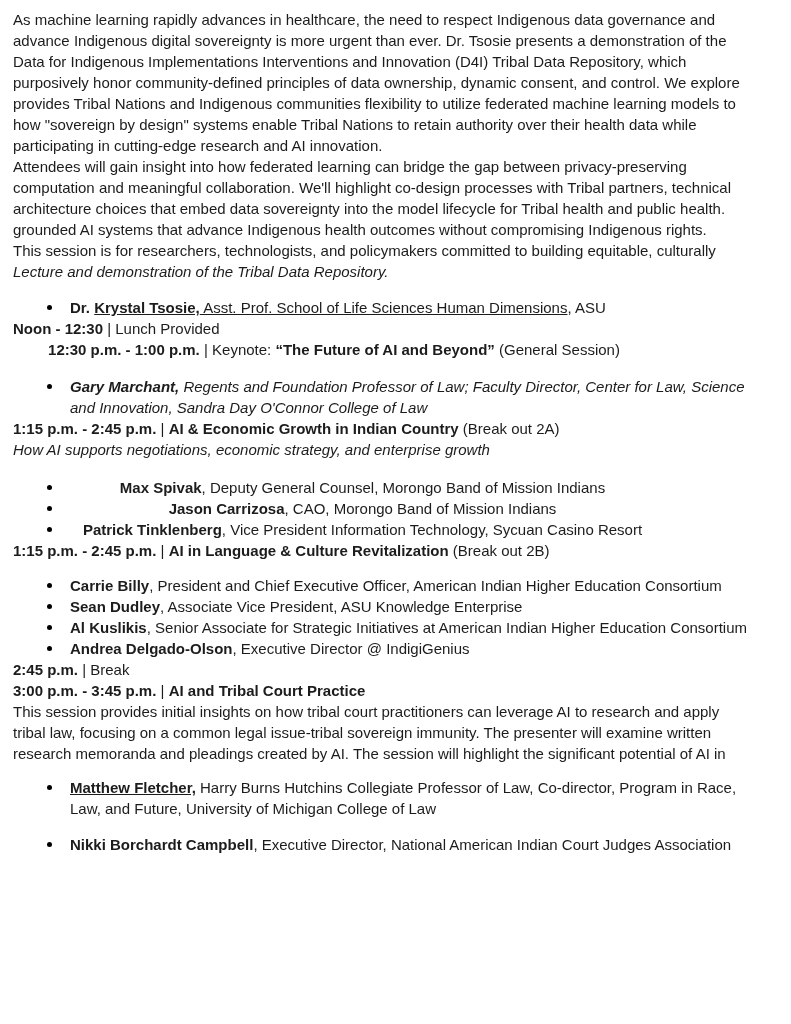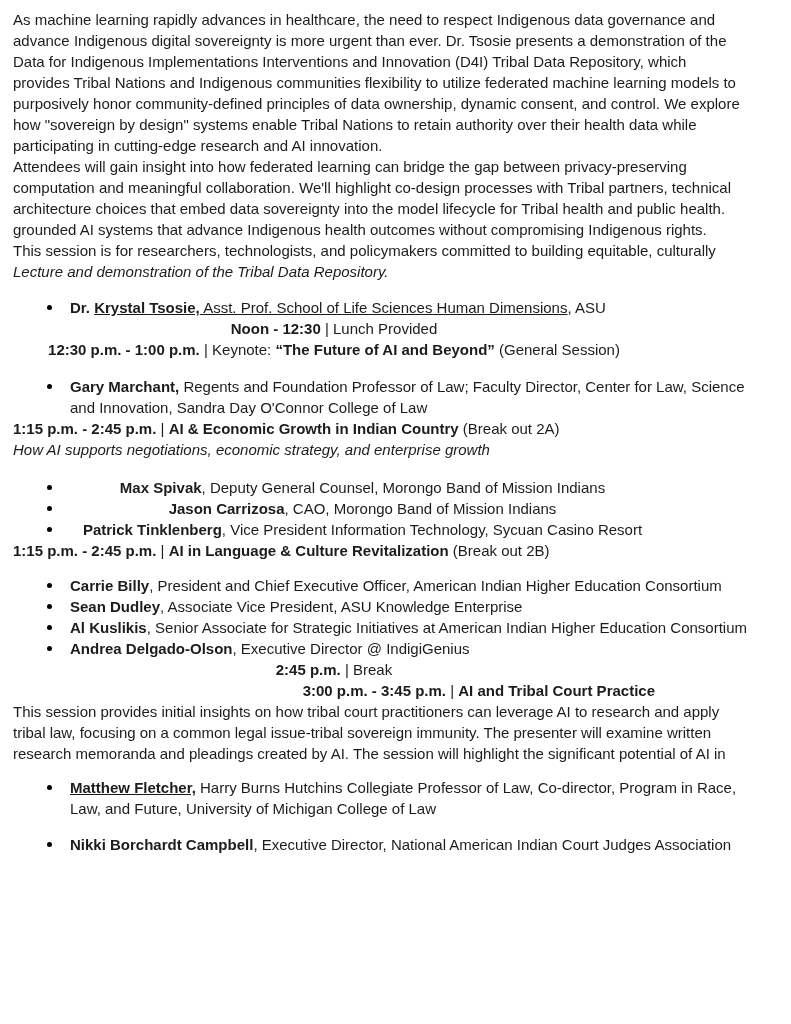--- a/index.html
+++ b/index.html
@@ -26,39 +26,39 @@
   .blist li { position: relative; padding-left: 57px; white-space: pre; }
   .blist li::before {
     content: "";
     position: absolute;
     left: 34px; top: 8px;
     width: 5px; height: 5px;
     border-radius: 50%;
     background: #000;
   }
   .mt10 { margin-top: 10px; }
-  .mt12 { margin-top: 12px; text-align: center; }
+  .mt12 { margin-top: 12px; }
   .mt13 { margin-top: 13px; }
   .mt14 { margin-top: 14px; }
   .mt15 { margin-top: 15px; }
-  .mt16 { margin-top: 16px; }
+  .mt16 { margin-top: 16px; font-style: italic; }
   .mt17 { margin-top: 17px; text-align: center; }
-  .mt18 { margin-top: 18px; text-align: right; }
+  .mt18 { margin-top: 18px; }
 </style>
 </head>
 <body>
 
 <div class="doc">
 
   <div>
     <div class="ln">As machine learning rapidly advances in healthcare, the need to respect Indigenous data governance and</div>
     <div class="ln">advance Indigenous digital sovereignty is more urgent than ever. Dr. Tsosie presents a demonstration of the</div>
     <div class="ln">Data for Indigenous Implementations Interventions and Innovation (D4I) Tribal Data Repository, which</div>
+    <div class="ln">purposively honor community-defined principles of data ownership, dynamic consent, and control. We explore</div>
     <div class="ln">provides Tribal Nations and Indigenous communities flexibility to utilize federated machine learning models to</div>
-    <div class="ln">purposively honor community-defined principles of data ownership, dynamic consent, and control. We explore</div>
     <div class="ln">how "sovereign by design" systems enable Tribal Nations to retain authority over their health data while</div>
     <div class="ln">participating in cutting-edge research and AI innovation.</div>
   </div>
 
   <div>
     <div class="ln">Attendees will gain insight into how federated learning can bridge the gap between privacy-preserving</div>
     <div class="ln">computation and meaningful collaboration. We'll highlight co-design processes with Tribal partners, technical</div>
     <div class="ln">architecture choices that embed data sovereignty into the model lifecycle for Tribal health and public health.</div>
     <div class="ln">grounded AI systems that advance Indigenous health outcomes without compromising Indigenous rights.</div>
     <div class="ln">This session is for researchers, technologists, and policymakers committed to building equitable, culturally</div>

